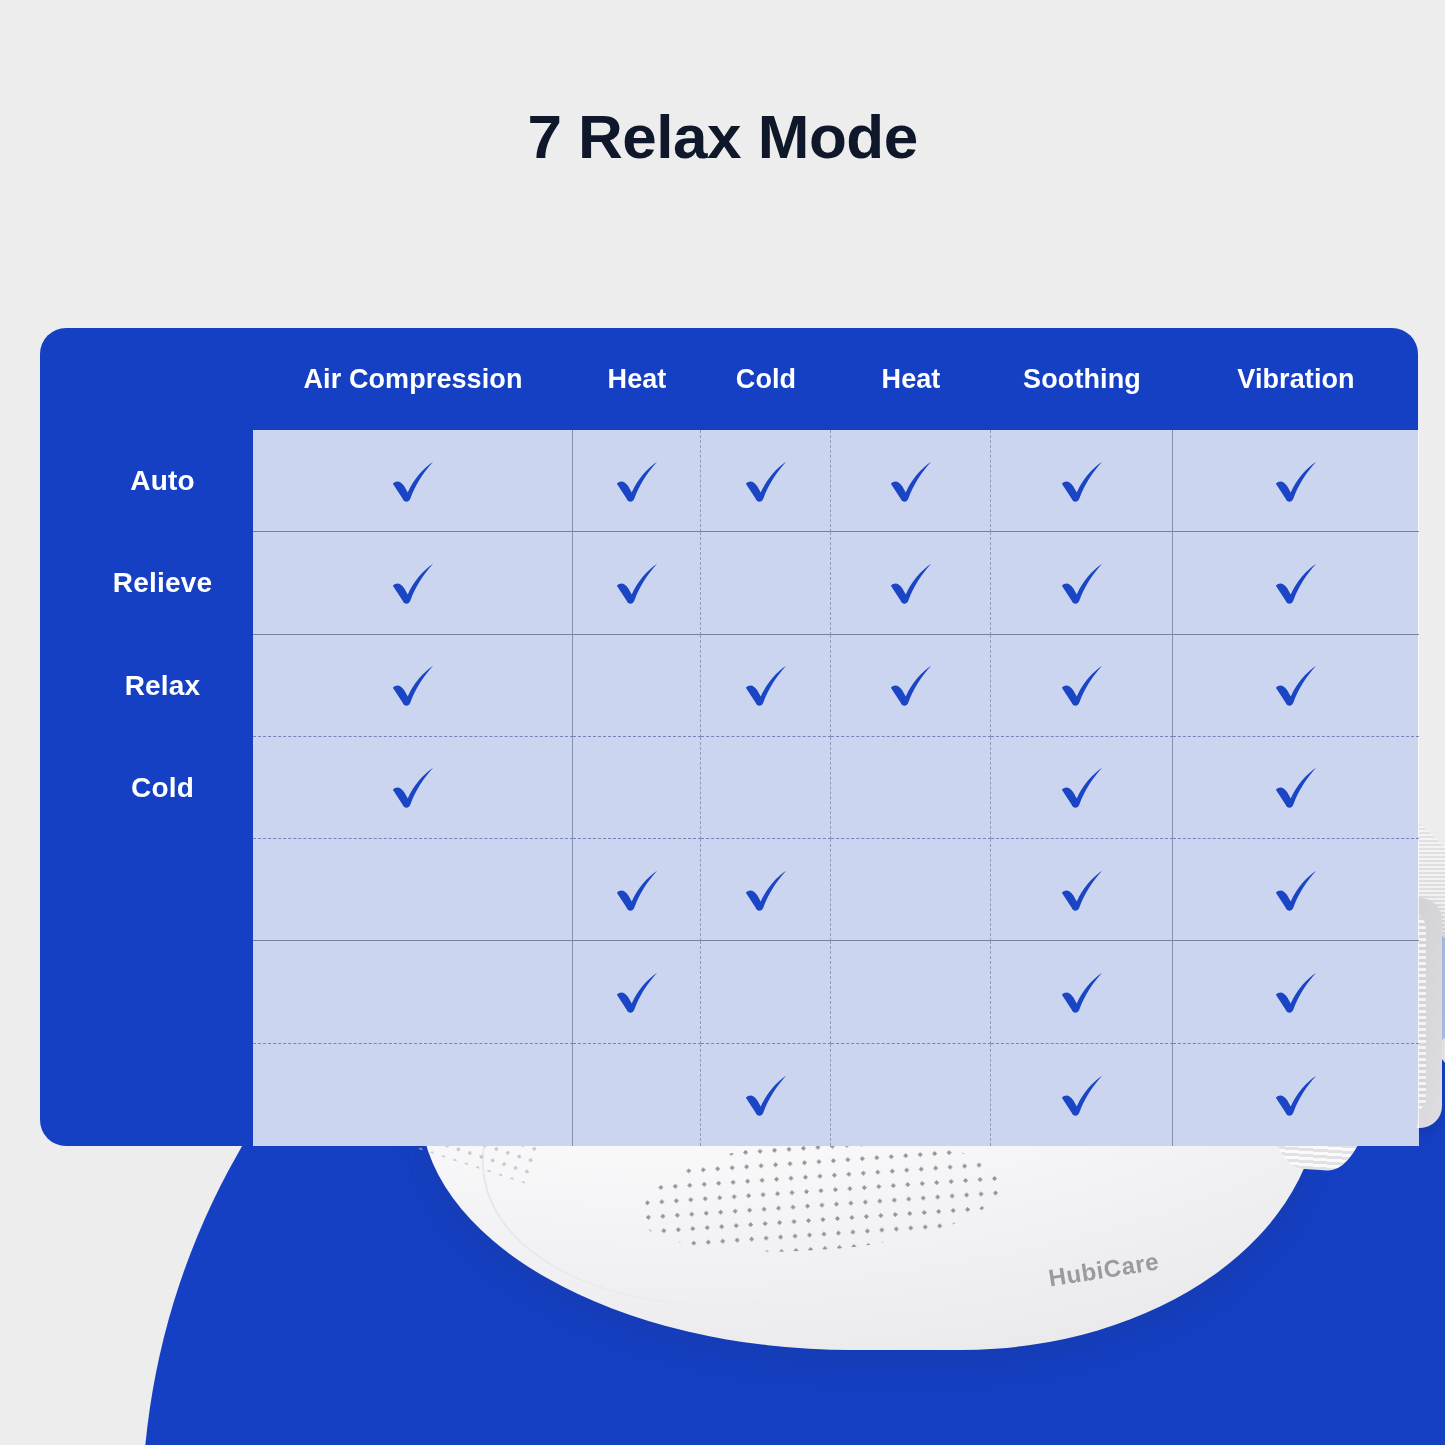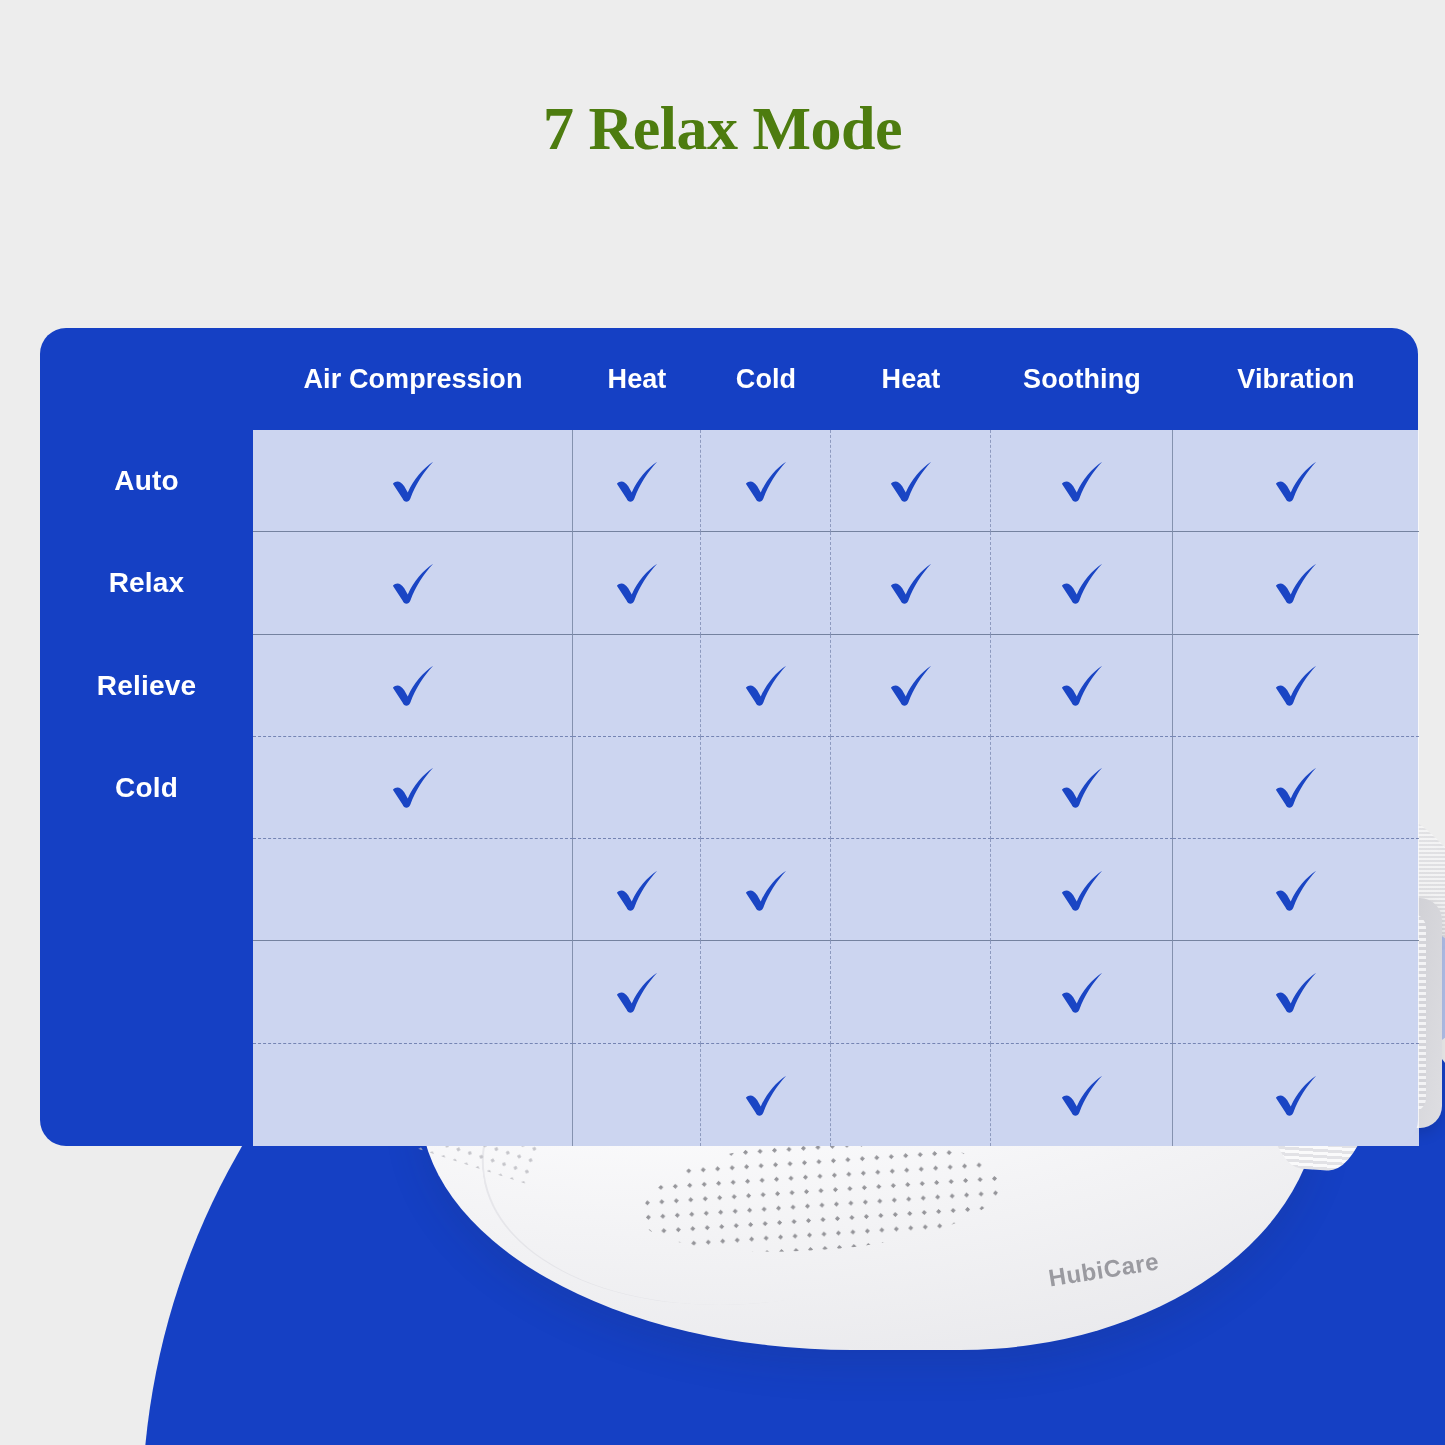--- a/index.html
+++ b/index.html
@@ -151,41 +151,40 @@
   .th{
     color:#ffffff;
     font-size:27px;
     font-weight:700;
     text-align:center;
     letter-spacing:.1px;
     white-space:nowrap;
   }
   
   .rowlabels{
-    position:absolute;left:0;top:102px;width:213px;bottom:0;
+    position:absolute;left:16px;top:102px;width:213px;bottom:0;
     display:grid;grid-template-rows:repeat(7,1fr);text-align:center;
   }
   .rl{
     display:flex;align-items:center;justify-content:center;
     color:#ffffff;font-size:28px;font-weight:700;letter-spacing:.2px;
     white-space:nowrap;
   }
 
   
   .heading{
     position:absolute;left:0;right:0;top:96px;text-align:center;z-index:4;
   }
   .h-title{
-    margin:0;
+    margin:8px;
     font-size:62px;
     font-weight:700;
-    color:#4d7c0f;
+    color:#0f172a;
     letter-spacing:-0.5px;
     line-height:1.05;
-    font-family:Liberation Serif, serif;
   }
   .h-sub{
     margin:24px 0 0 0;
     font-size:41px;
     font-weight:400;
     color:#3a3a3a;
     letter-spacing:-0.2px;
   }
 </style>
 </head>
@@ -218,22 +217,22 @@
     <div class="thead">
         <div class="th">Air Compression</div>
         <div class="th">Heat</div>
         <div class="th">Cold</div>
         <div class="th">Heat</div>
         <div class="th">Soothing</div>
         <div class="th">Vibration</div>
       </div>
     <div class="rowlabels">
         <div class="rl">Auto</div>
+        <div class="rl">Relieve</div>
         <div class="rl">Relax</div>
-        <div class="rl">Relieve</div>
         <div class="rl">Cold</div>
       </div>
     <div class="grid">
         <div class="cell solid-b solid-r">
           <span>
             <svg class="tick" viewBox="0 0 64 64" aria-hidden="true">
               <path d="M9 35 C13 31, 18 32, 22 38 L26 45 C33 30, 43 18, 55 10 C44 22, 35 36, 29 52 C27 57, 22 57, 20 52 Z" fill="#1a45c4"></path>
             </svg>
           </span>
         </div>

